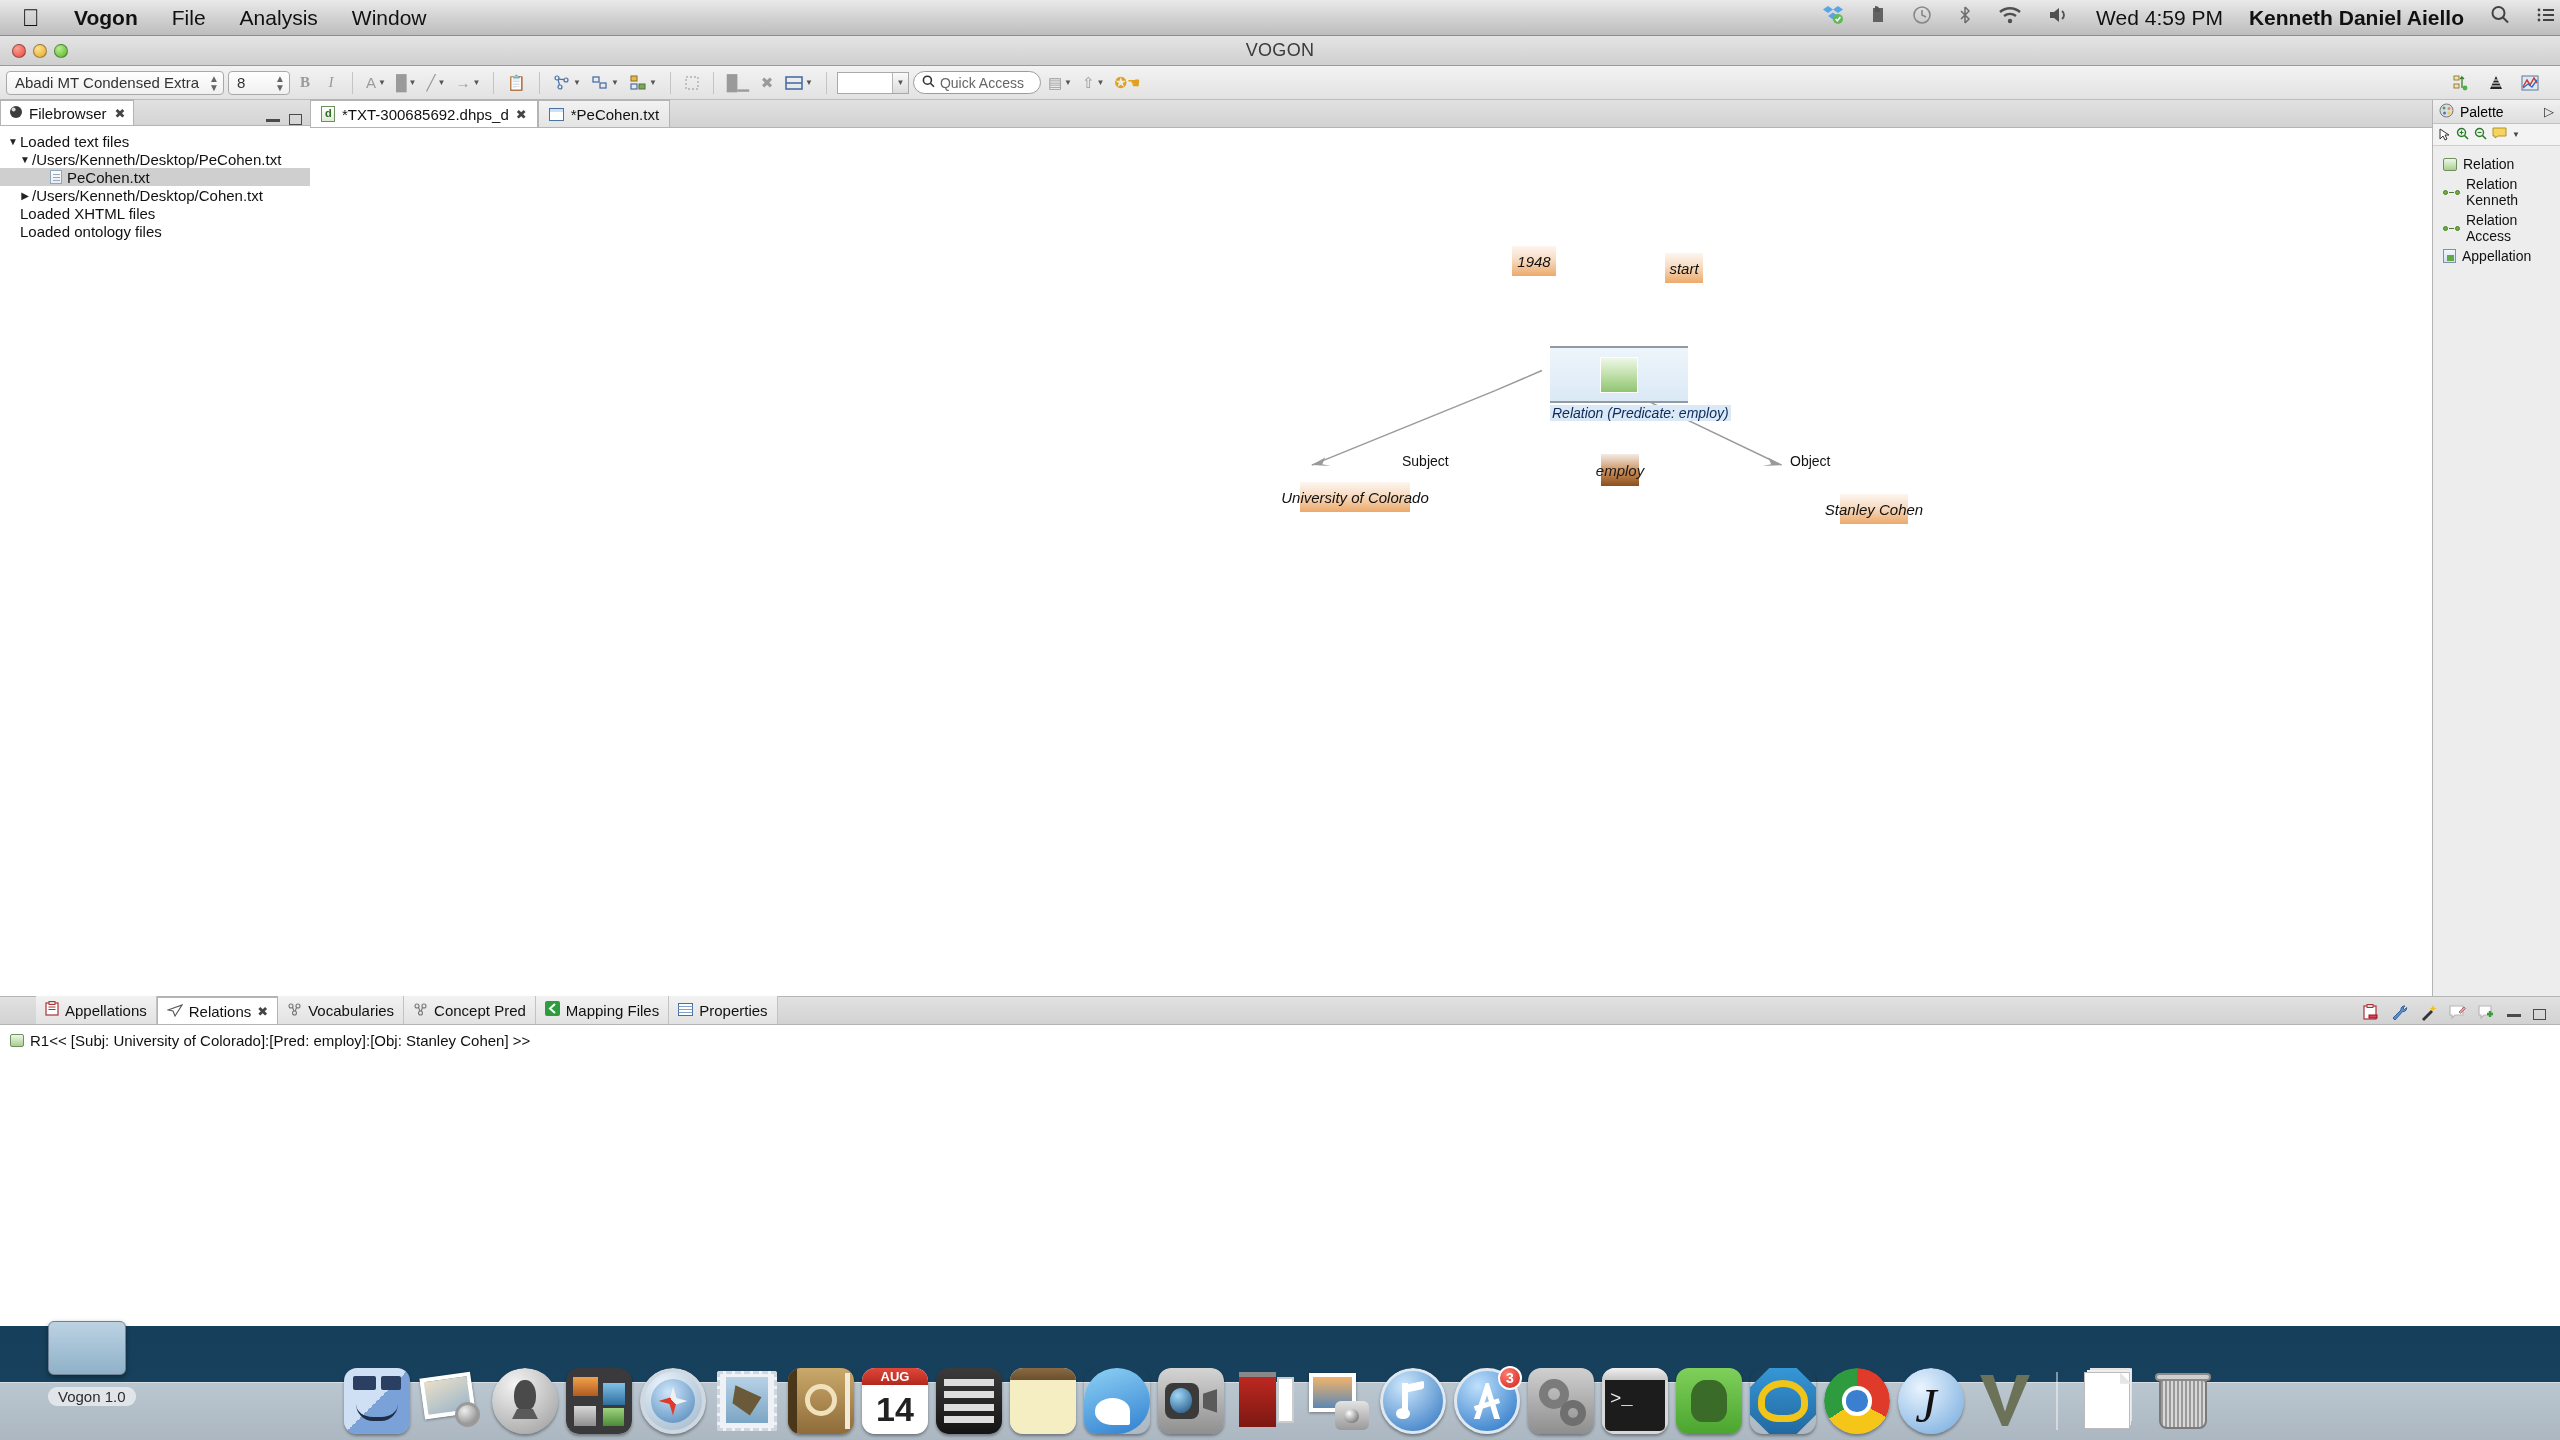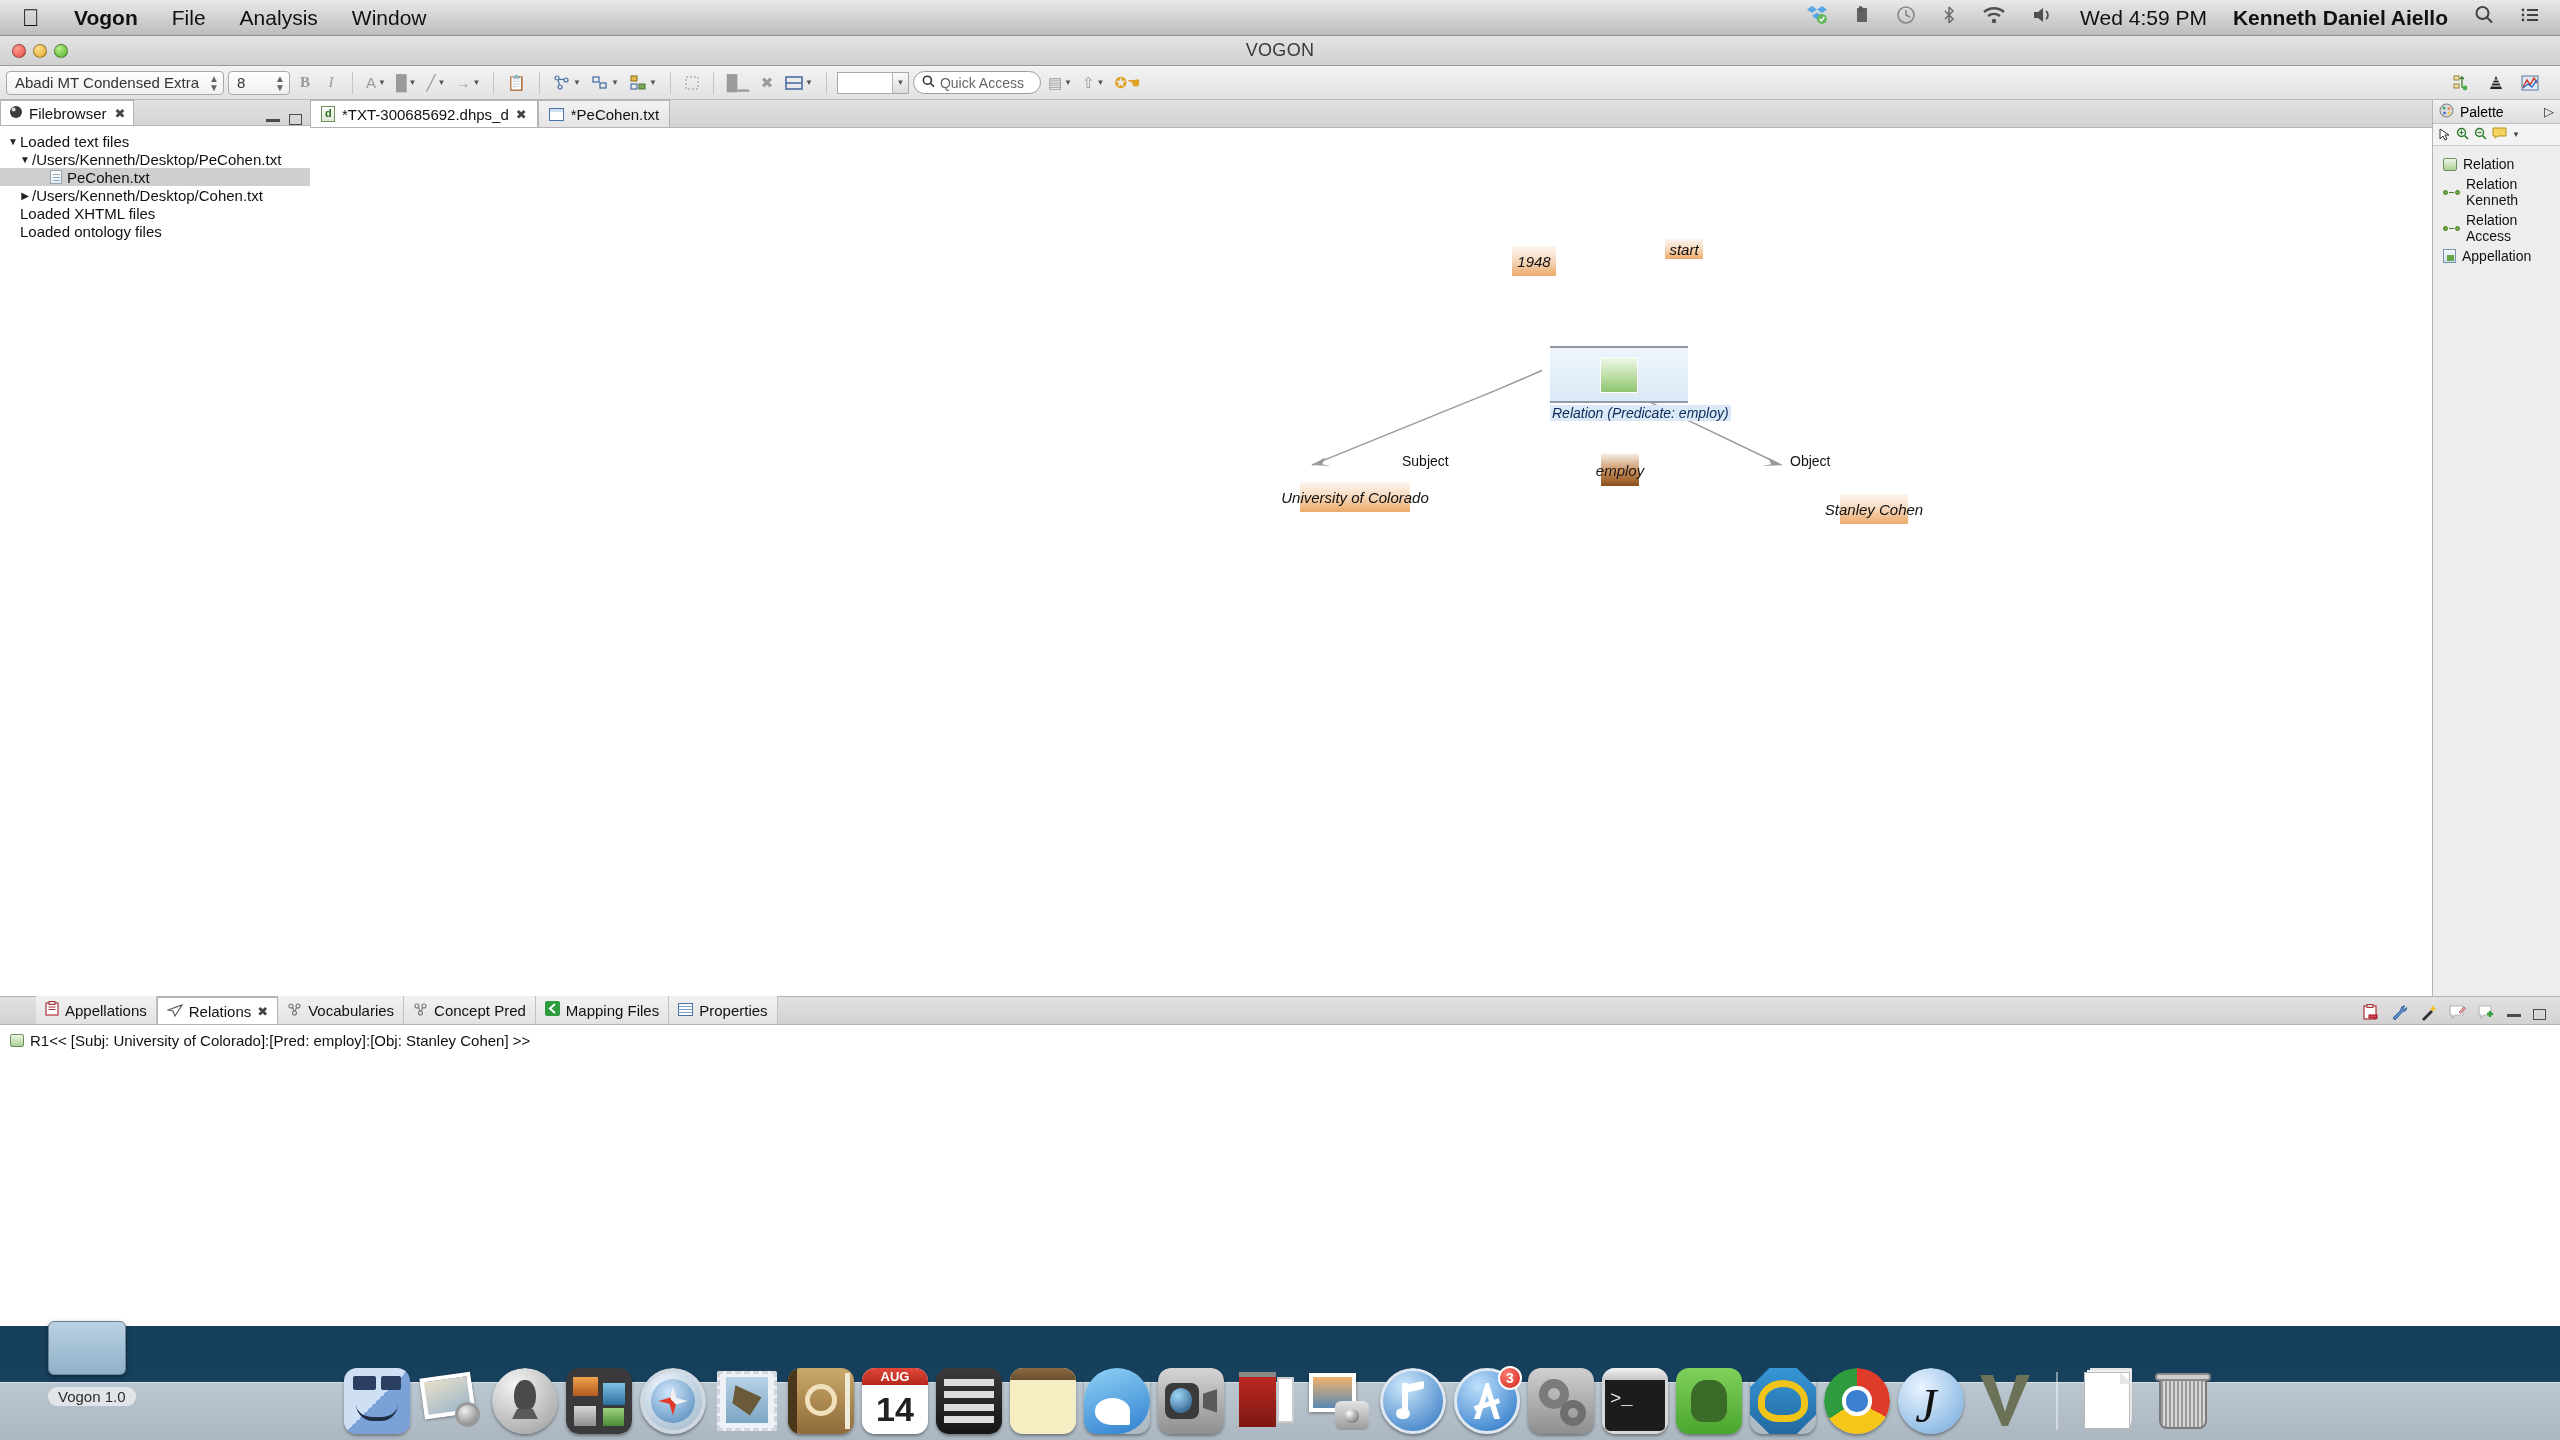--- a/index.html
+++ b/index.html
@@ -26,21 +26,21 @@
   
   #menubar {
     position: absolute; top: 0; left: 0; width: 2560px; height: 36px;
     background: linear-gradient(180deg, #e9e9e9 0%, #d2d2d2 50%, #bdbdbd 100%);
     border-bottom: 1px solid #8c8c8c;
     display: flex; align-items: center;
     font-size: 21px; color: #111;
     z-index: 50;
   }
   #menubar .mb-left { display: flex; align-items: center; gap: 34px; padding-left: 22px; }
-  #menubar .mb-right { margin-left: auto; display: flex; align-items: center; gap: 26px; padding-right: 20px; }
+  #menubar .mb-right { margin-left: auto; display: flex; align-items: center; gap: 26px; padding-right: 4px; }
   .apple { font-size: 24px; line-height: 1; }
   .mb-item { cursor: default; white-space: nowrap; }
   .mb-bold { font-weight: bold; }
   .mb-icon { font-size: 19px; opacity: .82; }
 
   
   #appwin {
     position: absolute; left: 0; top: 36px; width: 2560px; height: 1290px;
     background: #ededed;
     display: flex; flex-direction: column;
@@ -495,21 +495,21 @@
         </svg>
 
         <div class="relnode" style="left:1240px;top:218px;width:138px;height:57px;">
           <div class="greenbox"></div>
         </div>
         <div class="rellabel" style="left:1240px;top:277px;">Relation (Predicate: employ)</div>
 
         <div class="node appellation" style="left:1202px;top:118px;width:44px;height:30px;">
           <span>1948</span>
         </div>
-        <div class="node appellation" style="left:1355px;top:111px;width:38px;height:20px;">
+        <div class="node appellation" style="left:1355px;top:125px;width:38px;height:30px;">
           <span>start</span>
         </div>
         <div class="node term" style="left:1291px;top:326px;width:38px;height:32px;">
           <span>employ</span>
         </div>
         <div class="node appellation" style="left:990px;top:354px;width:110px;height:30px;">
           <span>University of Colorado</span>
         </div>
         <div class="node appellation" style="left:1510px;top:366px;width:68px;height:30px;margin-left:20px;">
           <span>Stanley Cohen</span>

